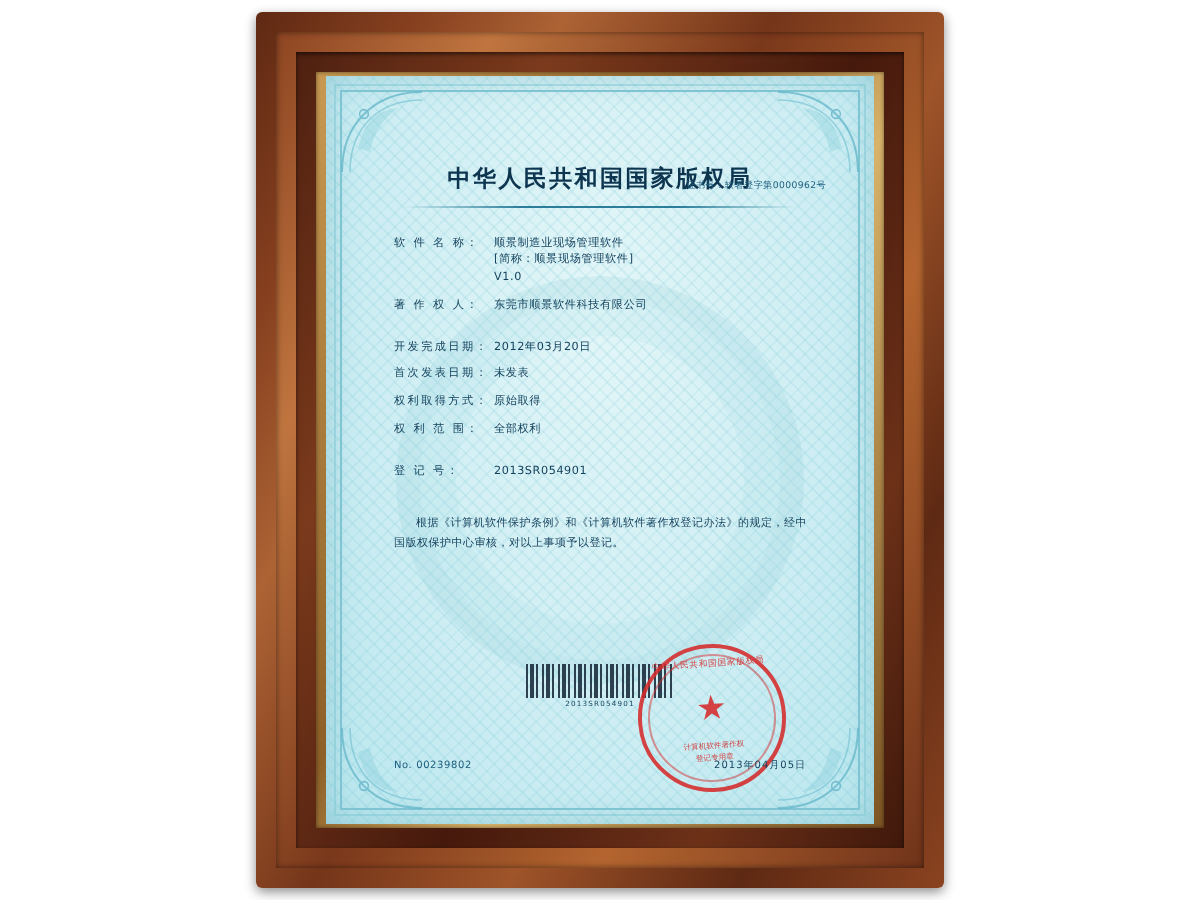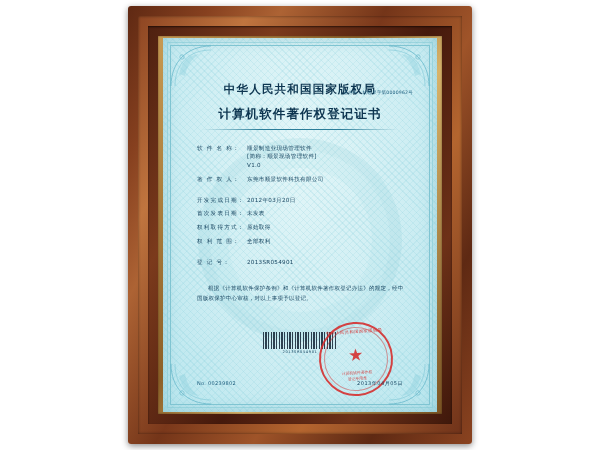--- a/index.html
+++ b/index.html
@@ -315,21 +315,20 @@
     <svg class="corner-orn corner-br" viewBox="0 0 44 44">
       <path d="M2 42 C2 18 18 2 42 2" fill="none" stroke="#63b6c9" stroke-width="1"></path>
       <path d="M6 42 C6 20 20 6 42 6" fill="none" stroke="#7ec6d6" stroke-width="0.8"></path>
       <path d="M10 30 C14 16 18 12 30 10 C22 16 18 22 16 32 Z" fill="#8dd0dd" opacity="0.55"></path>
       <circle cx="13" cy="13" r="2.2" fill="none" stroke="#5fb2c6" stroke-width="0.8"></circle>
     </svg>
 
     <div class="cert-body">
 
       <div class="title-1">中华人民共和国国家版权局</div>
-      <div class="title-2">计算机软件著作权登记证书</div>
       <div class="title-rule"></div>
       <div class="reg-no">证书号：软著登字第0000962号</div>
 
       <div class="fields">
 
         <div class="field-row">
           <div class="field-label">软 件 名 称：</div>
           <div class="field-value">
             <span>顺景制造业现场管理软件</span>
             <span class="line2">[简称：顺景现场管理软件]</span>

